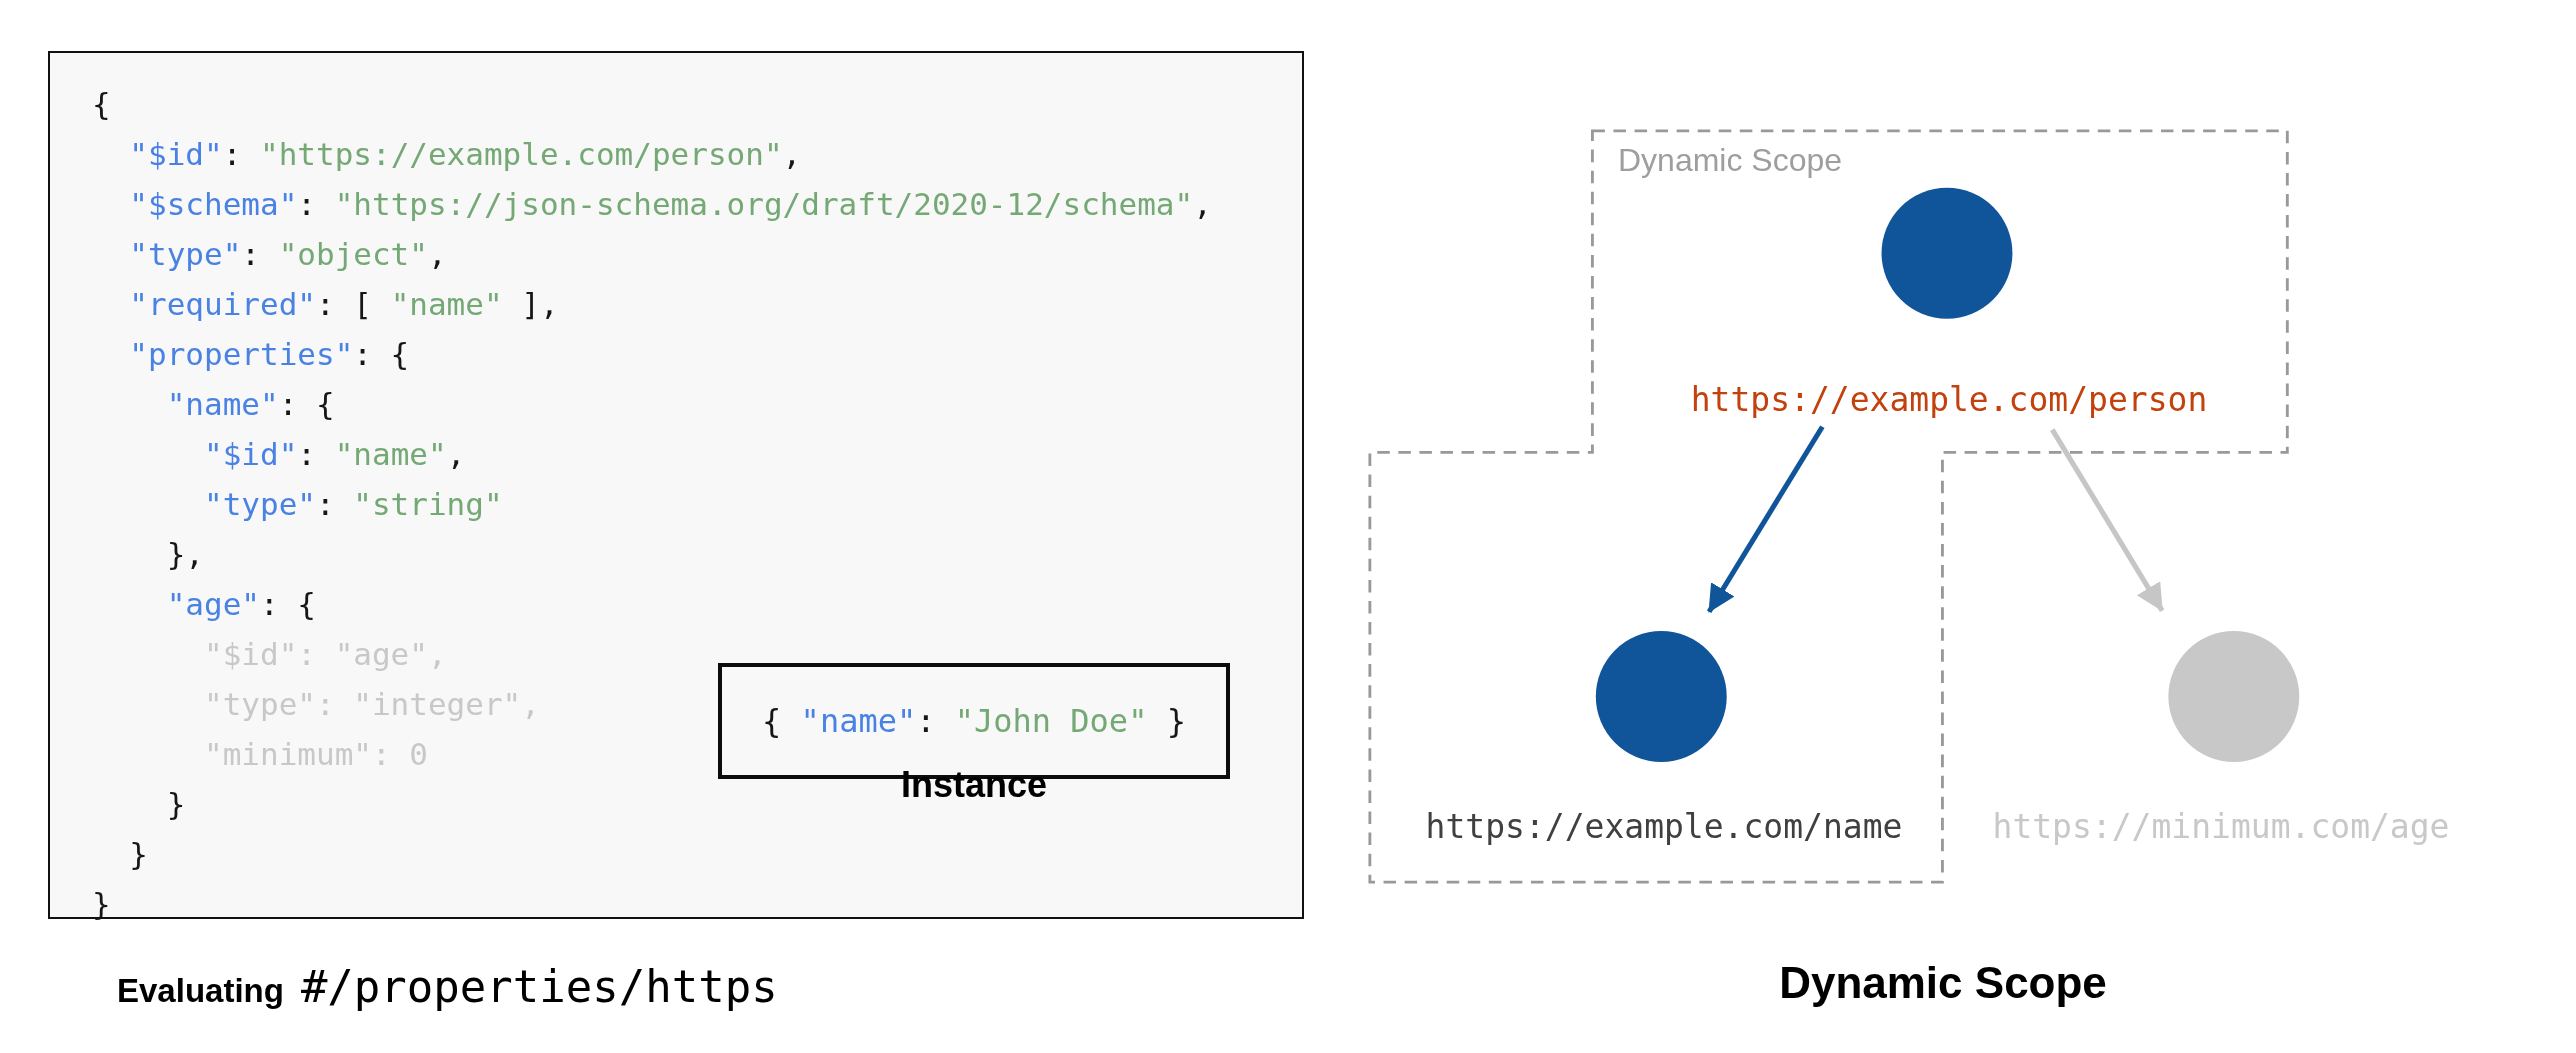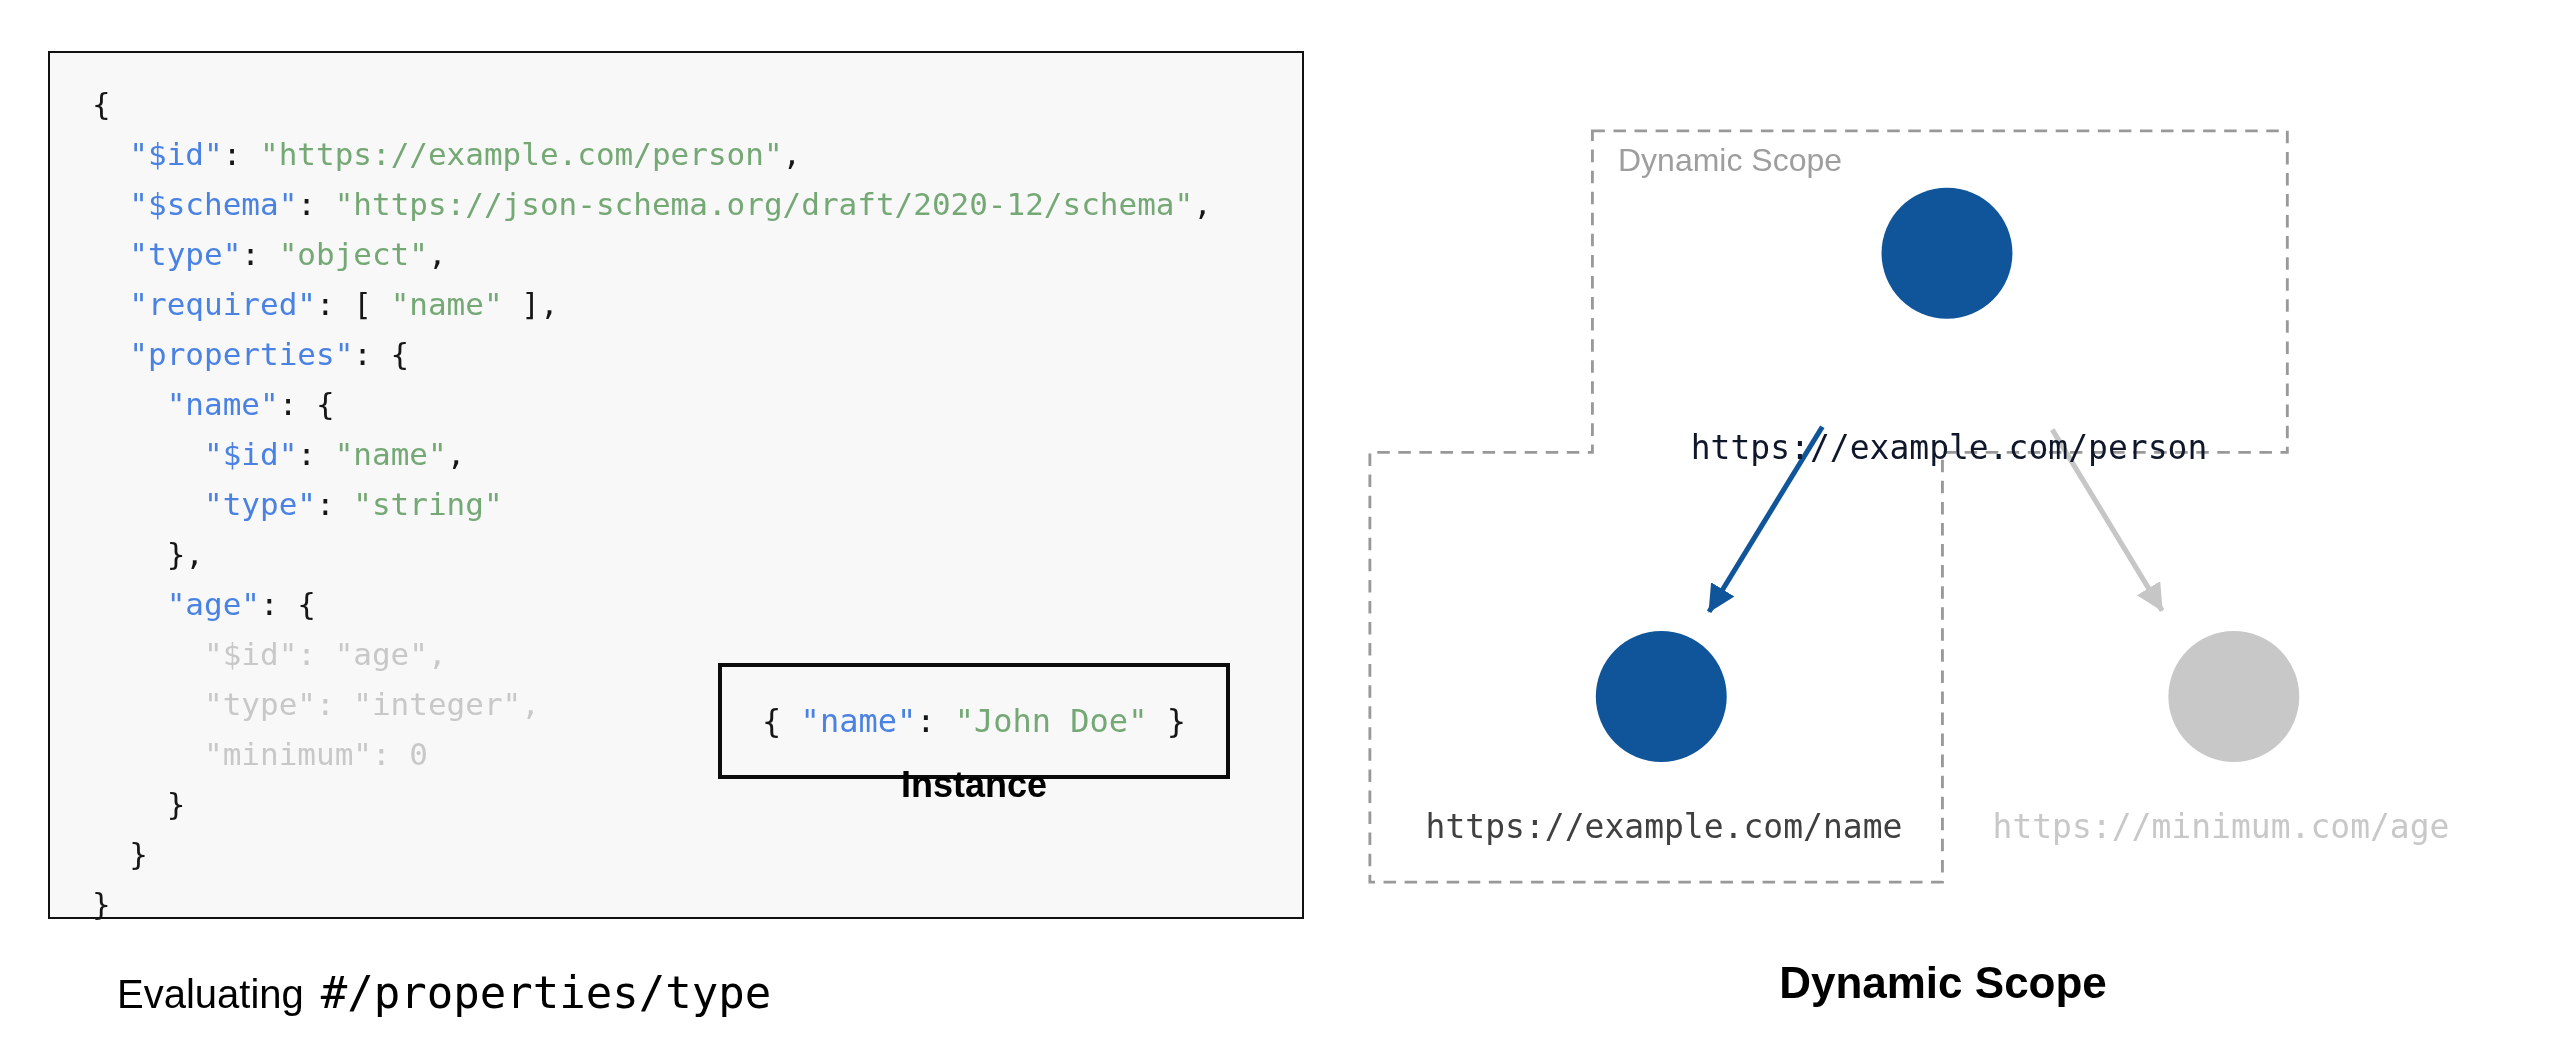--- a/index.html
+++ b/index.html
@@ -34,59 +34,59 @@
   .instance-label {
     position:absolute; left:718px; top:764px; width:512px; text-align:center;
     font-size:36px; font-weight:bold; color:#000000;
   }
 
   
   .caption-left {
     position:absolute; left:117px; top:955px;
     display:flex; align-items:baseline; column-gap:17px; color:#000000;
   }
-  .caption-left .cap-bold { font-size:40px; font-weight:normal; font-family:"Liberation Sans",sans-serif;margin-top:17px; }
+  .caption-left .cap-bold { font-size:33px; font-weight:bold; font-family:"Liberation Sans",sans-serif;margin-top:17px; }
   .caption-left .cap-mono { font-size:44px; font-family:"DejaVu Sans Mono","Liberation Mono",monospace; }
   .caption-right {
     position:absolute; left:1943px; top:958px; transform:translateX(-50%);
     font-size:44px; font-weight:bold; color:#000000; white-space:nowrap;
   }
 
   
   .diagram-svg { position:absolute; left:1338px; top:102px; }
   .scope-label {
     position:absolute; left:1618px; top:142px;
     font-size:32px; color:#9E9E9E; white-space:nowrap;
   }
   .url {
     position:absolute; transform:translate(-50%,-50%);
     font-family:"DejaVu Sans Mono","Liberation Mono",monospace;
     font-size:33px; white-space:nowrap;
   }
-  .url-person { left:1949px; top:399px;  color:#0f172a;margin-top:48px; }
+  .url-person { left:1949px; top:399px;  color:#c2410c; }
   .url-name   { left:1664px; top:826px; color:#404040; }
   .url-age    { left:2221px; top:826px; color:#C8C8C8; }
 </style>
 </head>
 <body>
 
 <div class="canvas">
 
   <div class="code-panel">
     <div class="schema-code"><div class="code-line"><span class="tok-p">{</span></div><div class="code-line"><span class="tok-p">  </span><span class="tok-k">"$id"</span><span class="tok-p">: </span><span class="tok-s">"https://example.com/person"</span><span class="tok-p">,</span></div><div class="code-line"><span class="tok-p">  </span><span class="tok-k">"$schema"</span><span class="tok-p">: </span><span class="tok-s">"https://json-schema.org/draft/2020-12/schema"</span><span class="tok-p">,</span></div><div class="code-line"><span class="tok-p">  </span><span class="tok-k">"type"</span><span class="tok-p">: </span><span class="tok-s">"object"</span><span class="tok-p">,</span></div><div class="code-line"><span class="tok-p">  </span><span class="tok-k">"required"</span><span class="tok-p">: [ </span><span class="tok-s">"name"</span><span class="tok-p"> ],</span></div><div class="code-line"><span class="tok-p">  </span><span class="tok-k">"properties"</span><span class="tok-p">: {</span></div><div class="code-line"><span class="tok-p">    </span><span class="tok-k">"name"</span><span class="tok-p">: {</span></div><div class="code-line"><span class="tok-p">      </span><span class="tok-k">"$id"</span><span class="tok-p">: </span><span class="tok-s">"name"</span><span class="tok-p">,</span></div><div class="code-line"><span class="tok-p">      </span><span class="tok-k">"type"</span><span class="tok-p">: </span><span class="tok-s">"string"</span></div><div class="code-line"><span class="tok-p">    },</span></div><div class="code-line"><span class="tok-p">    </span><span class="tok-k">"age"</span><span class="tok-p">: {</span></div><div class="code-line"><span class="tok-d">      "$id": "age",</span></div><div class="code-line"><span class="tok-d">      "type": "integer",</span></div><div class="code-line"><span class="tok-d">      "minimum": 0</span></div><div class="code-line"><span class="tok-p">    }</span></div><div class="code-line"><span class="tok-p">  }</span></div><div class="code-line"><span class="tok-p">}</span></div></div>
   </div>
 
   <div class="instance-box">
     <span><span class="tok-p">{ </span><span class="tok-k">"name"</span><span class="tok-p">: </span><span class="tok-s">"John Doe"</span><span class="tok-p"> }</span></span>
   </div>
   <div class="instance-label">Instance</div>
 
   <div class="caption-left">
     <span class="cap-bold">Evaluating</span>
-    <span class="cap-mono">#/properties/type</span>
+    <span class="cap-mono">#/properties/https</span>
   </div>
 
   <svg class="diagram-svg" width="996" height="826" viewBox="2350 180 1750 1450">
     <defs>
       <marker id="ah-blue" markerUnits="userSpaceOnUse" markerWidth="60" markerHeight="60" refX="46" refY="24" orient="auto">
         <path d="M0,0 L48,24 L0,48 Z" fill="#10559A"></path>
       </marker>
       <marker id="ah-gray" markerUnits="userSpaceOnUse" markerWidth="60" markerHeight="60" refX="46" refY="24" orient="auto">
         <path d="M0,0 L48,24 L0,48 Z" fill="#C6C6C6"></path>
       </marker>

